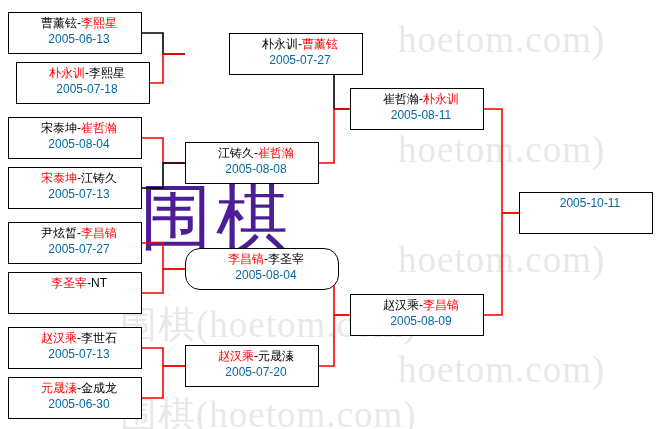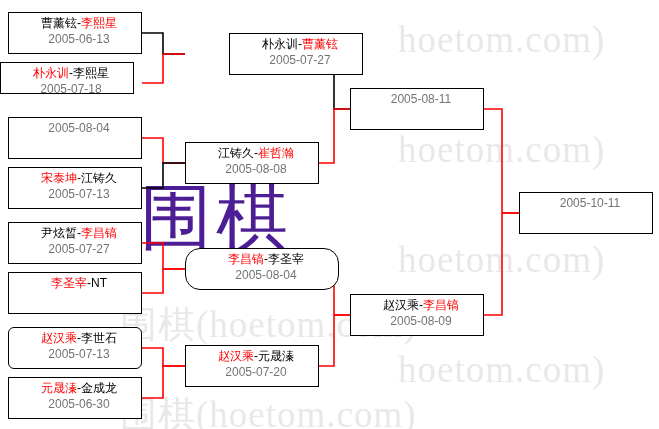--- a/index.html
+++ b/index.html
@@ -63,21 +63,21 @@
     display: block;
     height: 16px;
   }
   .node .row2 {
     display: block;
     height: 15px;
   }
   .p { color: #000000; }
   .w { color: #ff0000; }
   .sep { color: #000000; }
-  .date { color: #737373; font-family: "Liberation Sans", sans-serif; }
+  .date { color: #0369a1; font-family: "Liberation Sans", sans-serif; }
 </style>
 </head>
 <body>
 
 <div id="stage">
 
   <div id="watermark-layer">
       <div class="wm big" style="left: 398px; top: 8px;">hoetom.com)</div>
       <div class="wm big" style="left: 398px; top: 118px;">hoetom.com)</div>
       <div class="wm big" style="left: 398px; top: 228px;">hoetom.com)</div>
@@ -102,40 +102,41 @@
       <path d="M 319 366 L 334 366 L 334 315 L 350 315" stroke="#ff0000" stroke-width="1.6" fill="none"></path>
       <path d="M 484 109 L 502 109 L 502 213 L 519 213" stroke="#ff0000" stroke-width="1.6" fill="none"></path>
       <path d="M 484 315 L 502 315 L 502 213 L 519 213" stroke="#ff0000" stroke-width="1.6" fill="none"></path>
     </svg>
 
   <div id="nodes-layer">
       <div class="node" style="left: 8px; top: 12px; width: 134px; height: 42px;">
         <span class="row1"><span class="p">曹薰铉</span><span class="sep">-</span><span class="w">李熙星</span></span>
         <span class="row2 date">2005-06-13</span>
       </div>
-      <div class="node" style="left: 0; top: 62px; width: 134px; height: 32px;">
+      <div class="node" style="left: 16px; top: 62px; width: 134px; height: 42px;">
         <span class="row1"><span class="w">朴永训</span><span class="sep">-</span><span class="p">李熙星</span></span>
         <span class="row2 date">2005-07-18</span>
       </div>
       <div class="node" style="left: 8px; top: 117px; width: 134px; height: 42px;">
+        <span class="row1"><span class="p">宋泰坤</span><span class="sep">-</span><span class="w">崔哲瀚</span></span>
         <span class="row2 date">2005-08-04</span>
       </div>
       <div class="node" style="left: 8px; top: 167px; width: 134px; height: 42px;">
         <span class="row1"><span class="w">宋泰坤</span><span class="sep">-</span><span class="p">江铸久</span></span>
         <span class="row2 date">2005-07-13</span>
       </div>
       <div class="node" style="left: 8px; top: 222px; width: 134px; height: 42px;">
         <span class="row1"><span class="p">尹炫晳</span><span class="sep">-</span><span class="w">李昌镐</span></span>
         <span class="row2 date">2005-07-27</span>
       </div>
       <div class="node" style="left: 8px; top: 272px; width: 134px; height: 42px;">
         <span class="row1"><span class="w">李圣宰</span><span class="sep">-</span><span class="p">NT</span></span>
         <span class="row2 date"></span>
       </div>
-      <div class="node" style="left: 8px; top: 327px; width: 134px; height: 42px; border-radius: 6px;">
+      <div class="node" style="left: 8px; top: 327px; width: 134px; height: 42px;">
         <span class="row1"><span class="w">赵汉乘</span><span class="sep">-</span><span class="p">李世石</span></span>
         <span class="row2 date">2005-07-13</span>
       </div>
       <div class="node" style="left: 8px; top: 377px; width: 134px; height: 42px;">
         <span class="row1"><span class="w">元晟溱</span><span class="sep">-</span><span class="p">金成龙</span></span>
         <span class="row2 date">2005-06-30</span>
       </div>
       <div class="node" style="left: 185px; top: 33px; width: 134px; height: 42px; margin-left: 44px;">
         <span class="row1"><span class="p">朴永训</span><span class="sep">-</span><span class="w">曹薰铉</span></span>
         <span class="row2 date">2005-07-27</span>
@@ -146,20 +147,21 @@
       </div>
       <div class="node" style="left: 185px; top: 248px; width: 154px; height: 42px; border-radius: 15px;">
         <span class="row1"><span class="w">李昌镐</span><span class="sep">-</span><span class="p">李圣宰</span></span>
         <span class="row2 date">2005-08-04</span>
       </div>
       <div class="node" style="left: 185px; top: 345px; width: 134px; height: 42px;">
         <span class="row1"><span class="w">赵汉乘</span><span class="sep">-</span><span class="p">元晟溱</span></span>
         <span class="row2 date">2005-07-20</span>
       </div>
       <div class="node" style="left: 350px; top: 88px; width: 134px; height: 42px;">
+        <span class="row1"><span class="p">崔哲瀚</span><span class="sep">-</span><span class="w">朴永训</span></span>
         <span class="row2 date">2005-08-11</span>
       </div>
       <div class="node" style="left: 350px; top: 294px; width: 134px; height: 42px;">
         <span class="row1"><span class="p">赵汉乘</span><span class="sep">-</span><span class="w">李昌镐</span></span>
         <span class="row2 date">2005-08-09</span>
       </div>
       <div class="node" style="left: 519px; top: 192px; width: 134px; height: 42px;">
         <span class="row2 date">2005-10-11</span>
       </div>
     </div>

